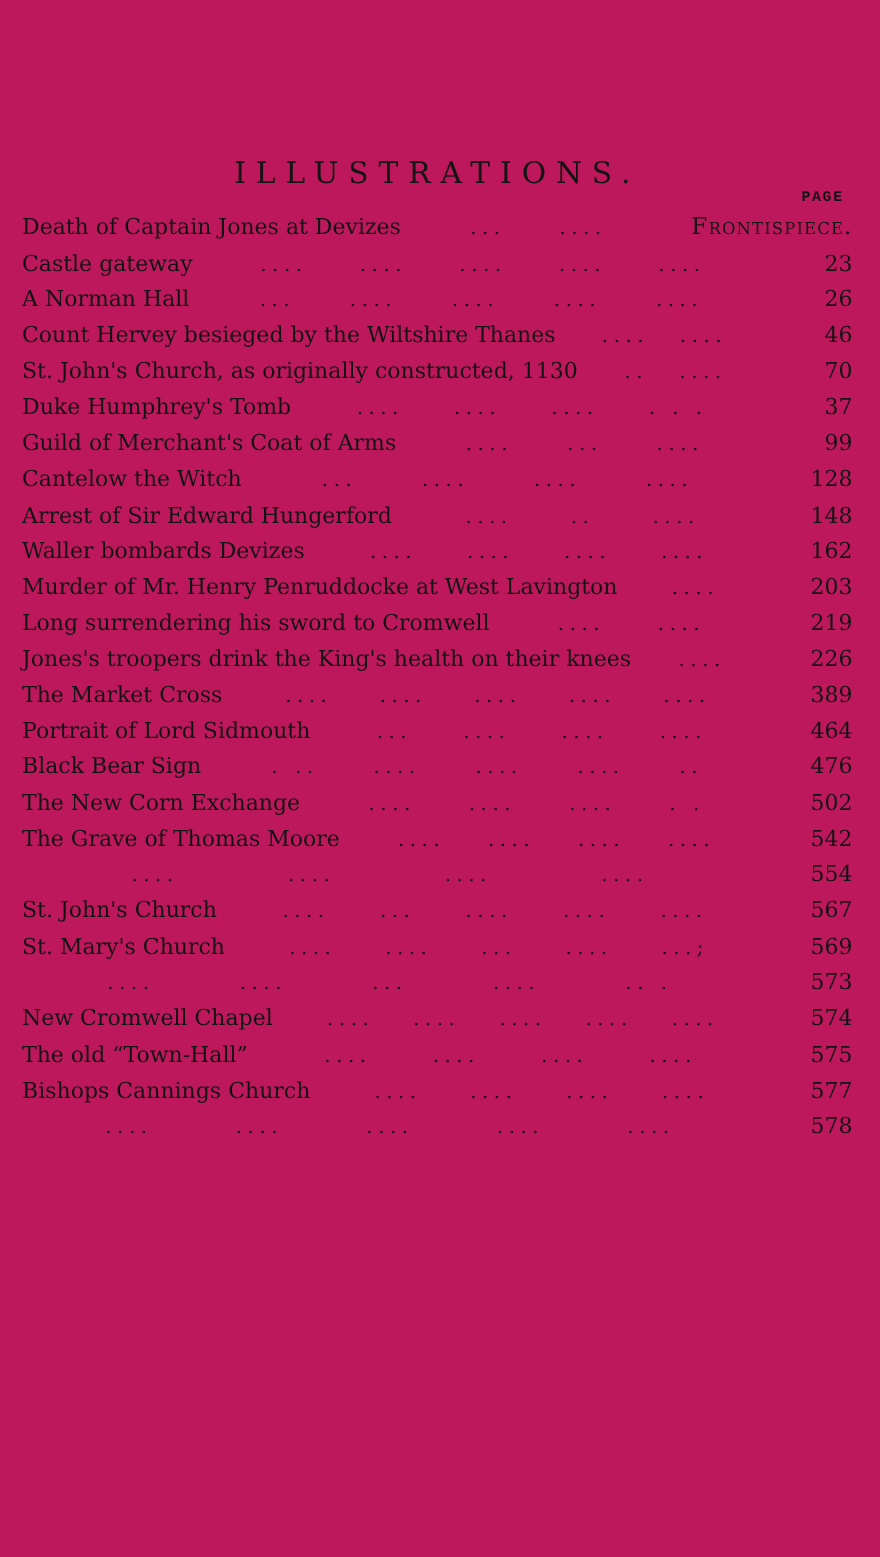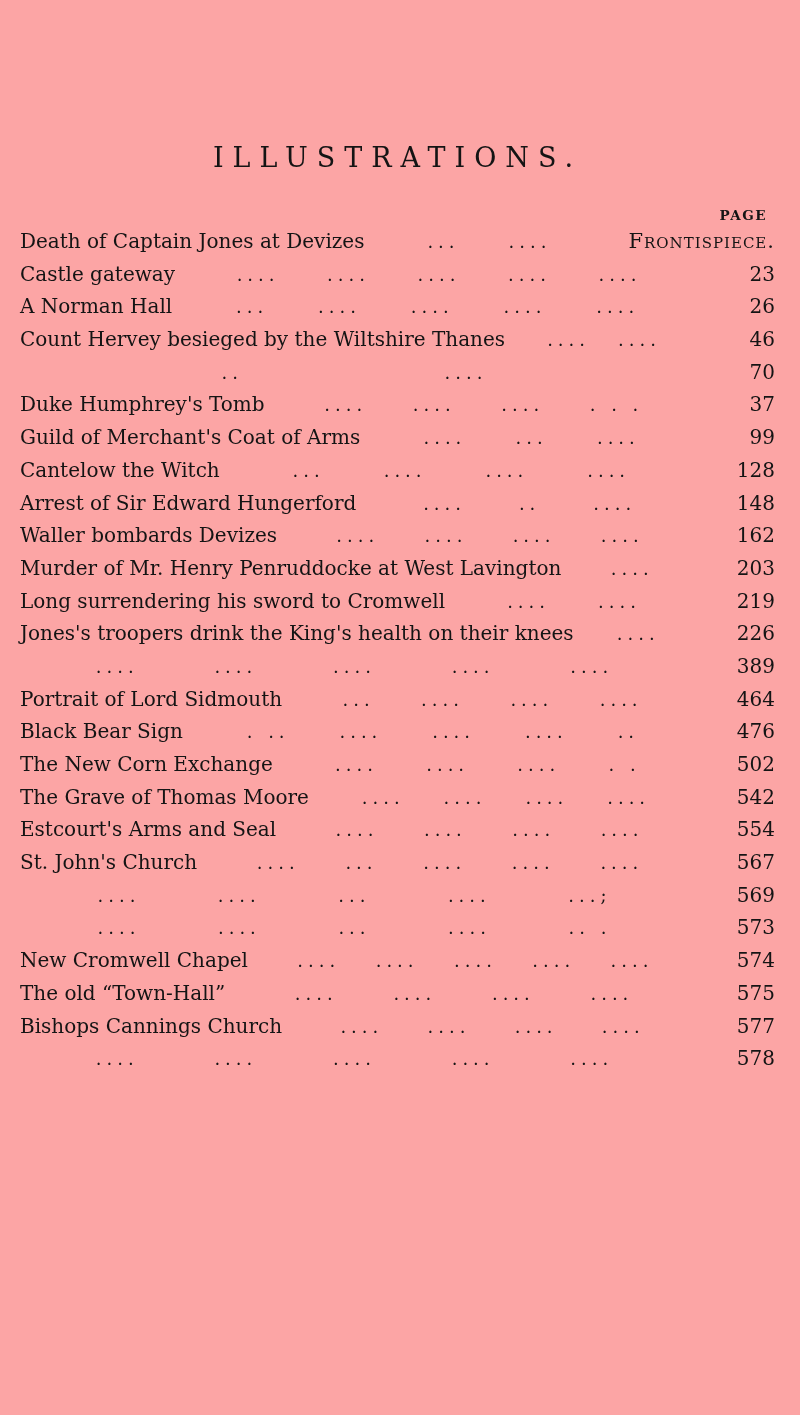--- a/index.html
+++ b/index.html
@@ -12,39 +12,39 @@
     height: 1415px;
     overflow: hidden;
     font-family: "DejaVu Serif", "Liberation Serif", serif;
     color: #141414;
   }
   .page {
     width: 800px;
     height: 1415px;
     box-sizing: border-box;
     padding: 0 25px 0 20px;
-    background: #fca5a5;
+    background: #be185d;
   }
   .doc-title {
     margin: 0;
     padding-top: 142px;
     text-align: center;
     font-size: 27px;
     font-weight: normal;
     letter-spacing: 9px;
     color: #141414;
     white-space: nowrap;
   }
   .page-col-label {
-    margin-top: 34px;
     text-align: right;
     font-size: 13.5px;
     font-weight: bold;
     letter-spacing: 1.5px;
     padding-right: 8px;
+    font-family: Liberation Mono, monospace;
   }
   .toc {
     margin-top: 6px;
   }
   .row {
     display: flex;
     align-items: baseline;
     height: 32.7px;
     font-size: 20px;
     white-space: nowrap;
@@ -120,20 +120,21 @@
       </div>
       <div class="row">
         <span class="title">Count Hervey besieged by the Wiltshire Thanes</span>
         <span class="leader">
           <span class="dotgroup">....</span>
           <span class="dotgroup">....</span>
         </span>
         <span class="pagenum">46</span>
       </div>
       <div class="row">
+        <span class="title">St. John's Church, as originally constructed, 1130</span>
         <span class="leader">
           <span class="dotgroup">..</span>
           <span class="dotgroup">....</span>
         </span>
         <span class="pagenum">70</span>
       </div>
       <div class="row">
         <span class="title">Duke Humphrey's Tomb</span>
         <span class="leader">
           <span class="dotgroup">....</span>
@@ -197,20 +198,21 @@
         <span class="pagenum">219</span>
       </div>
       <div class="row">
         <span class="title">Jones's troopers drink the King's health on their knees</span>
         <span class="leader">
           <span class="dotgroup">....</span>
         </span>
         <span class="pagenum">226</span>
       </div>
       <div class="row">
+        <span class="title">The Market Cross</span>
         <span class="leader">
           <span class="dotgroup">....</span>
           <span class="dotgroup">....</span>
           <span class="dotgroup">....</span>
           <span class="dotgroup">....</span>
           <span class="dotgroup">....</span>
         </span>
         <span class="pagenum">389</span>
       </div>
       <div class="row">
@@ -248,41 +250,41 @@
         <span class="title">The Grave of Thomas Moore</span>
         <span class="leader">
           <span class="dotgroup">....</span>
           <span class="dotgroup">....</span>
           <span class="dotgroup">....</span>
           <span class="dotgroup">....</span>
         </span>
         <span class="pagenum">542</span>
       </div>
       <div class="row">
-        <span class="title">Estcourt's Arms and Seal</span>
         <span class="leader">
           <span class="dotgroup">....</span>
           <span class="dotgroup">....</span>
           <span class="dotgroup">....</span>
           <span class="dotgroup">....</span>
         </span>
         <span class="pagenum">554</span>
       </div>
       <div class="row">
         <span class="title">St. John's Church</span>
         <span class="leader">
           <span class="dotgroup">....</span>
           <span class="dotgroup">...</span>
           <span class="dotgroup">....</span>
           <span class="dotgroup">....</span>
           <span class="dotgroup">....</span>
         </span>
         <span class="pagenum">567</span>
       </div>
       <div class="row">
+        <span class="title">St. Mary's Church</span>
         <span class="leader">
           <span class="dotgroup">....</span>
           <span class="dotgroup">....</span>
           <span class="dotgroup">...</span>
           <span class="dotgroup">....</span>
           <span class="dotgroup">...;</span>
         </span>
         <span class="pagenum">569</span>
       </div>
       <div class="row">

